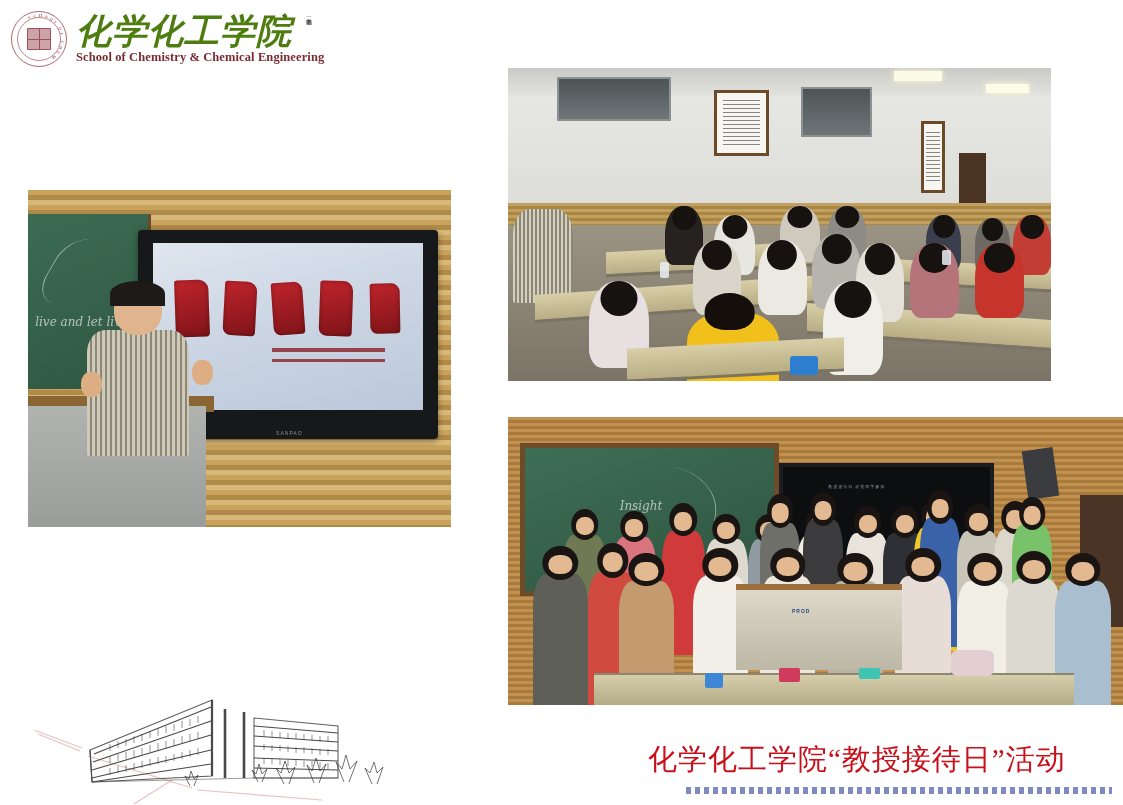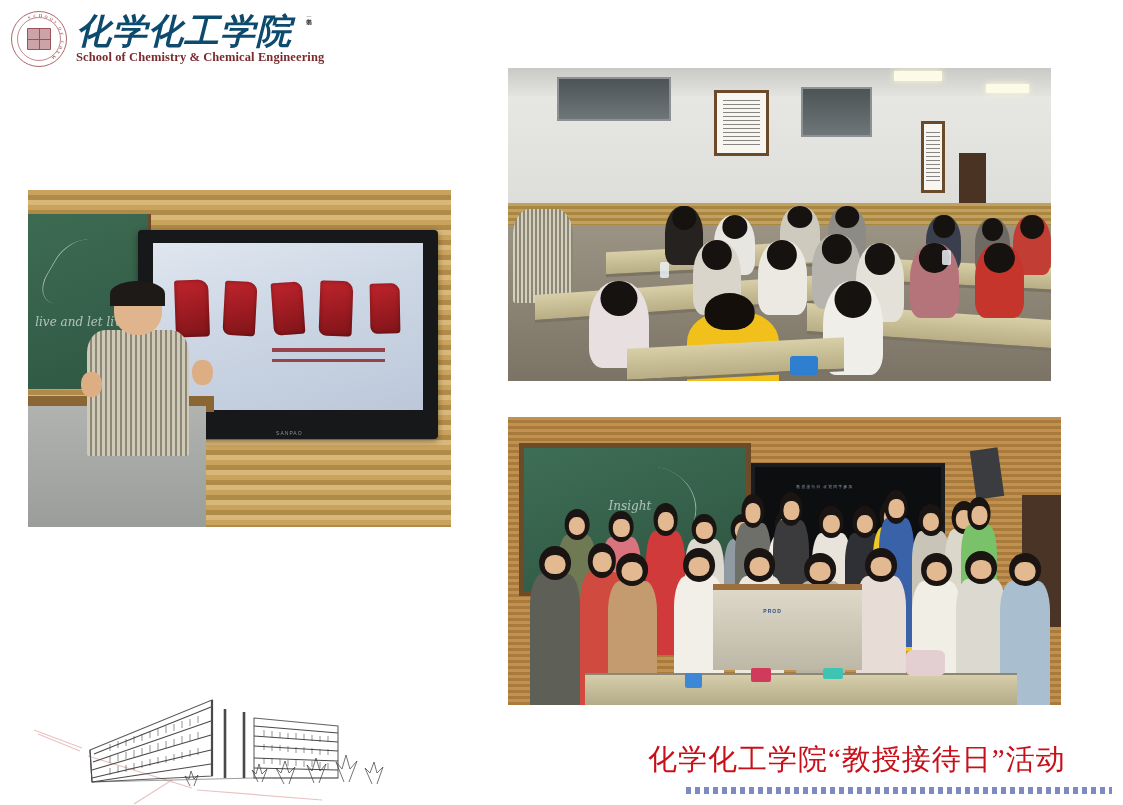--- a/index.html
+++ b/index.html
@@ -46,21 +46,21 @@
     font-size:4px; color:#9e4b52; opacity:.9;
   }
   #seal .seal-ring-text span {
     position:absolute; left:50%; top:50%;
     transform-origin:0 0; white-space:nowrap;
     font-family:"Liberation Serif", serif; font-weight:bold;
   }
   #logo-text { display:flex; flex-direction:column; justify-content:center; }
   #logo-cn {
     font-family:"DejaVu Serif", serif;
-    font-size:35px; font-weight:bold; color:#0c4a6e;
+    font-size:35px; font-weight:bold; color:#4d7c0f;
     letter-spacing:1px; line-height:1.05;
     white-space:nowrap; position:relative;
     font-style:italic;
   }
   #logo-en {
     font-family:"Liberation Serif", serif;
     font-size:12.5px; font-weight:bold; color:#7a2b30;
     letter-spacing:.1px; white-space:nowrap; margin-top:1px;
   }
 
@@ -233,21 +233,21 @@
   #photo-classroom .yellowgirl .hd {
     position:absolute; left:46%; top:-26%; transform:translateX(-50%);
     width:55%; height:50%; background:#140f0b; border-radius:50% 50% 42% 42%;
   }
   #photo-classroom .bottle {
     position:absolute; width:1.6%; height:5%;
     background:rgba(235,240,245,.85); border-radius:2px;
   }
 
   
-  #photo-group { left:508px; top:417px; width:553px; height:288px; }
+  #photo-group { left:508px; top:417px; width:615px; height:288px; }
   #photo-group .bg-wall {
     position:absolute; inset:0;
     background:repeating-linear-gradient(180deg,#c2914f 0 3px,#a87a3c 3px 6px);
   }
   #photo-group .blackboard {
     position:absolute; left:2%; top:9%; width:42%; height:53%;
     background:linear-gradient(160deg,#3e6e55,#2e5440);
     border:5px solid #6d4a28;
   }
   #photo-group .blackboard .chalk {

